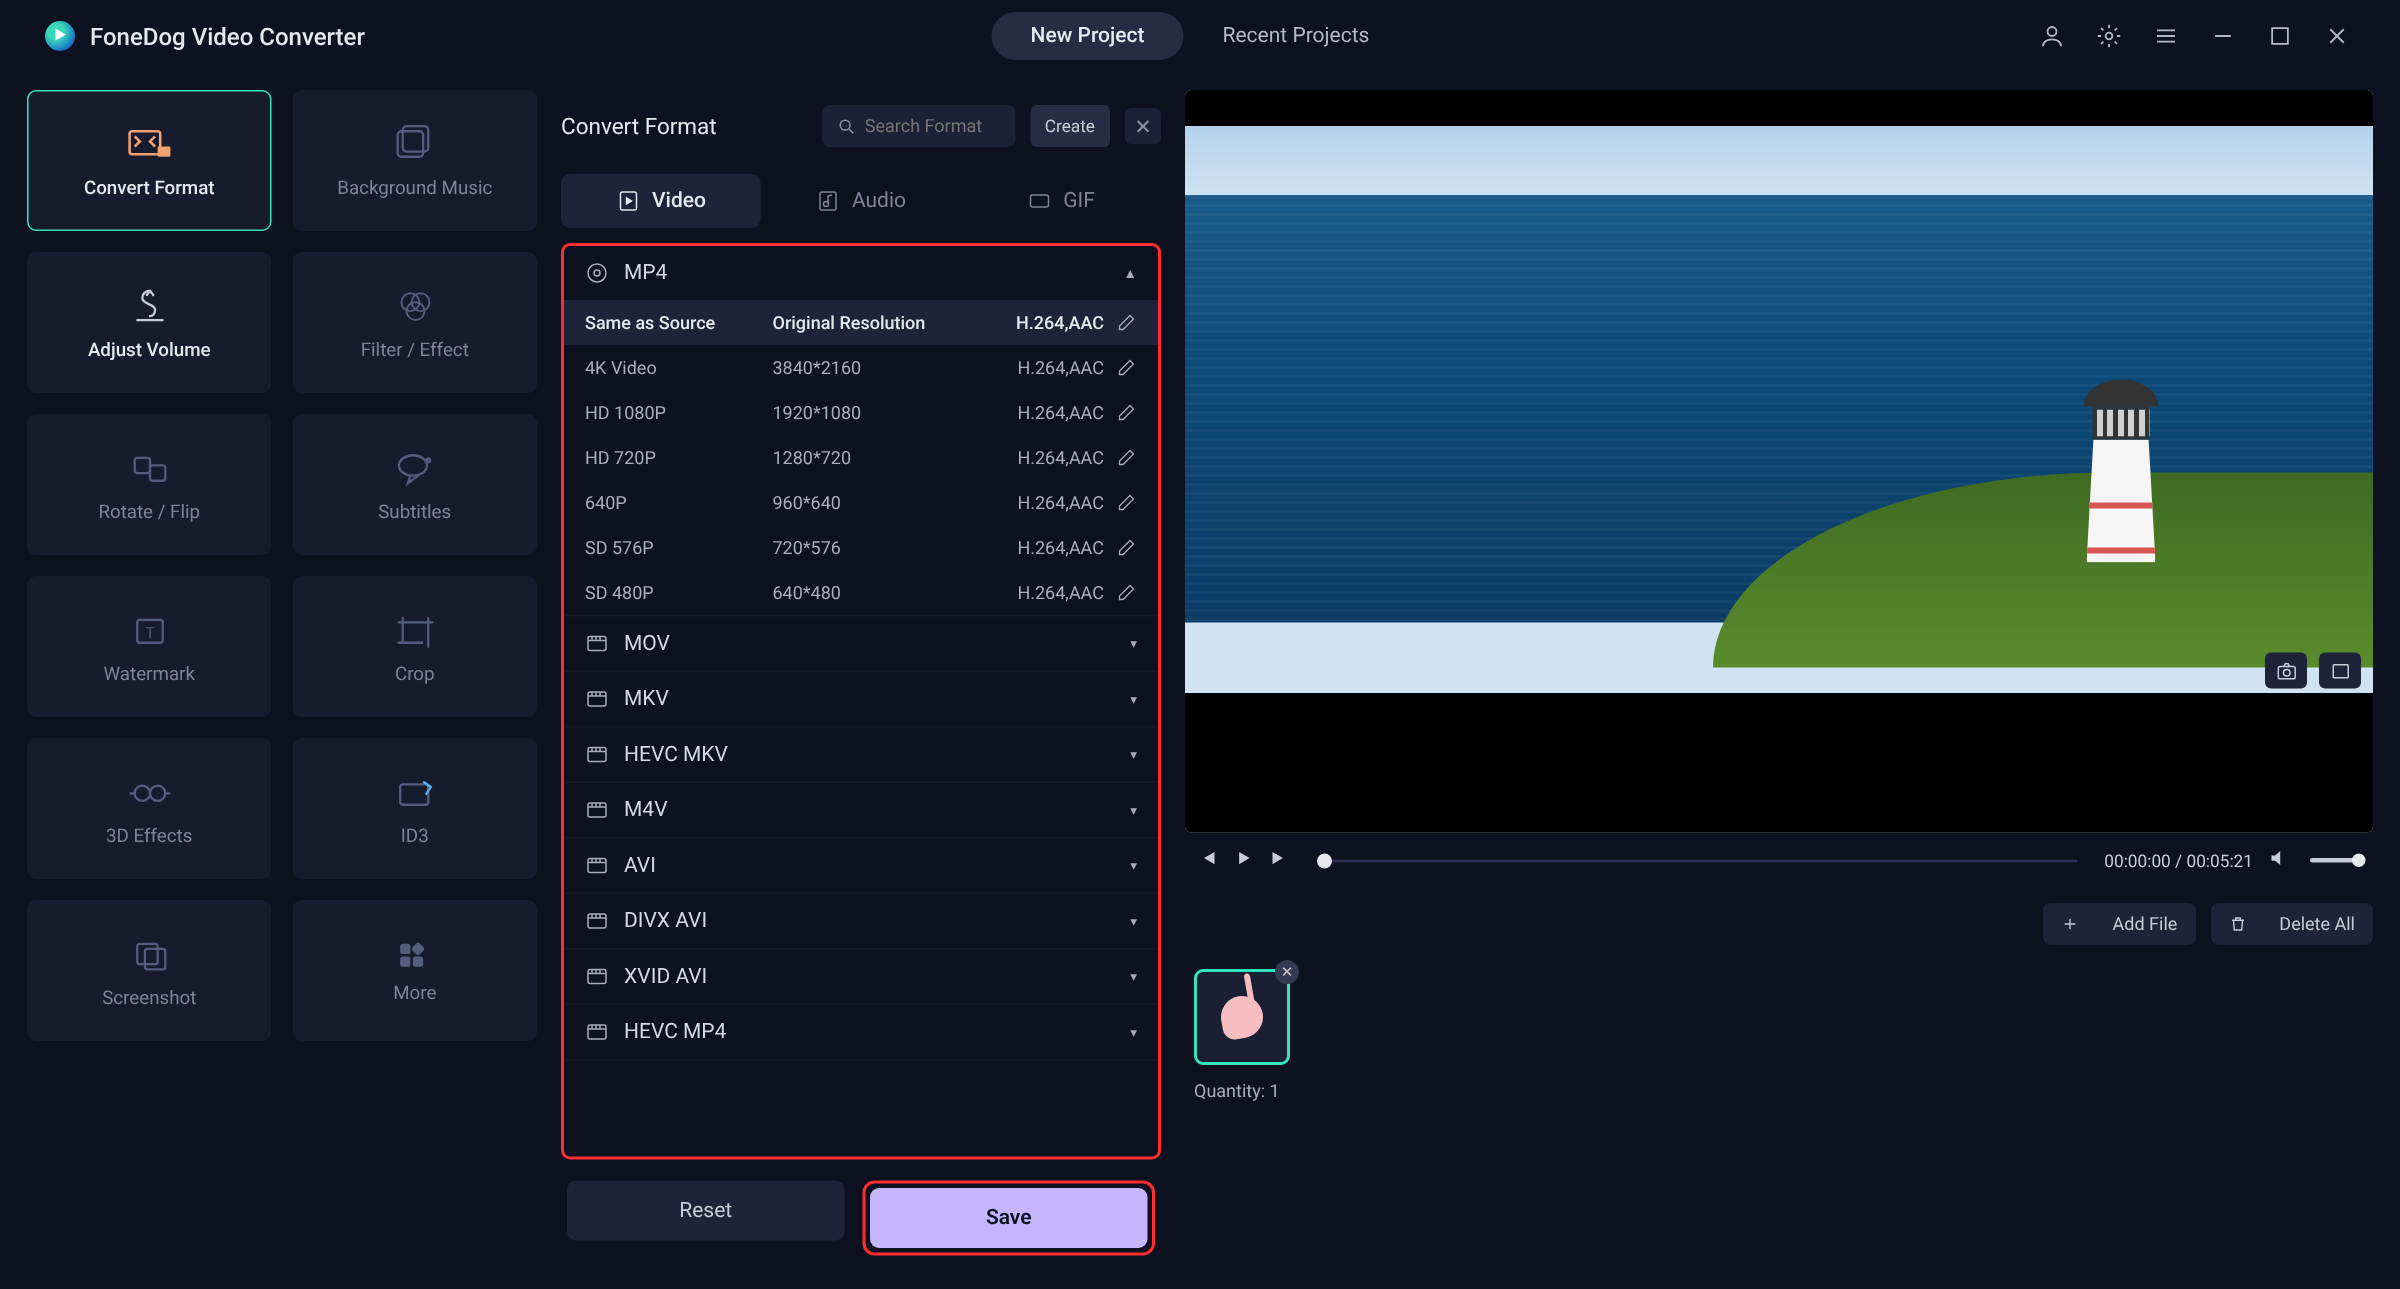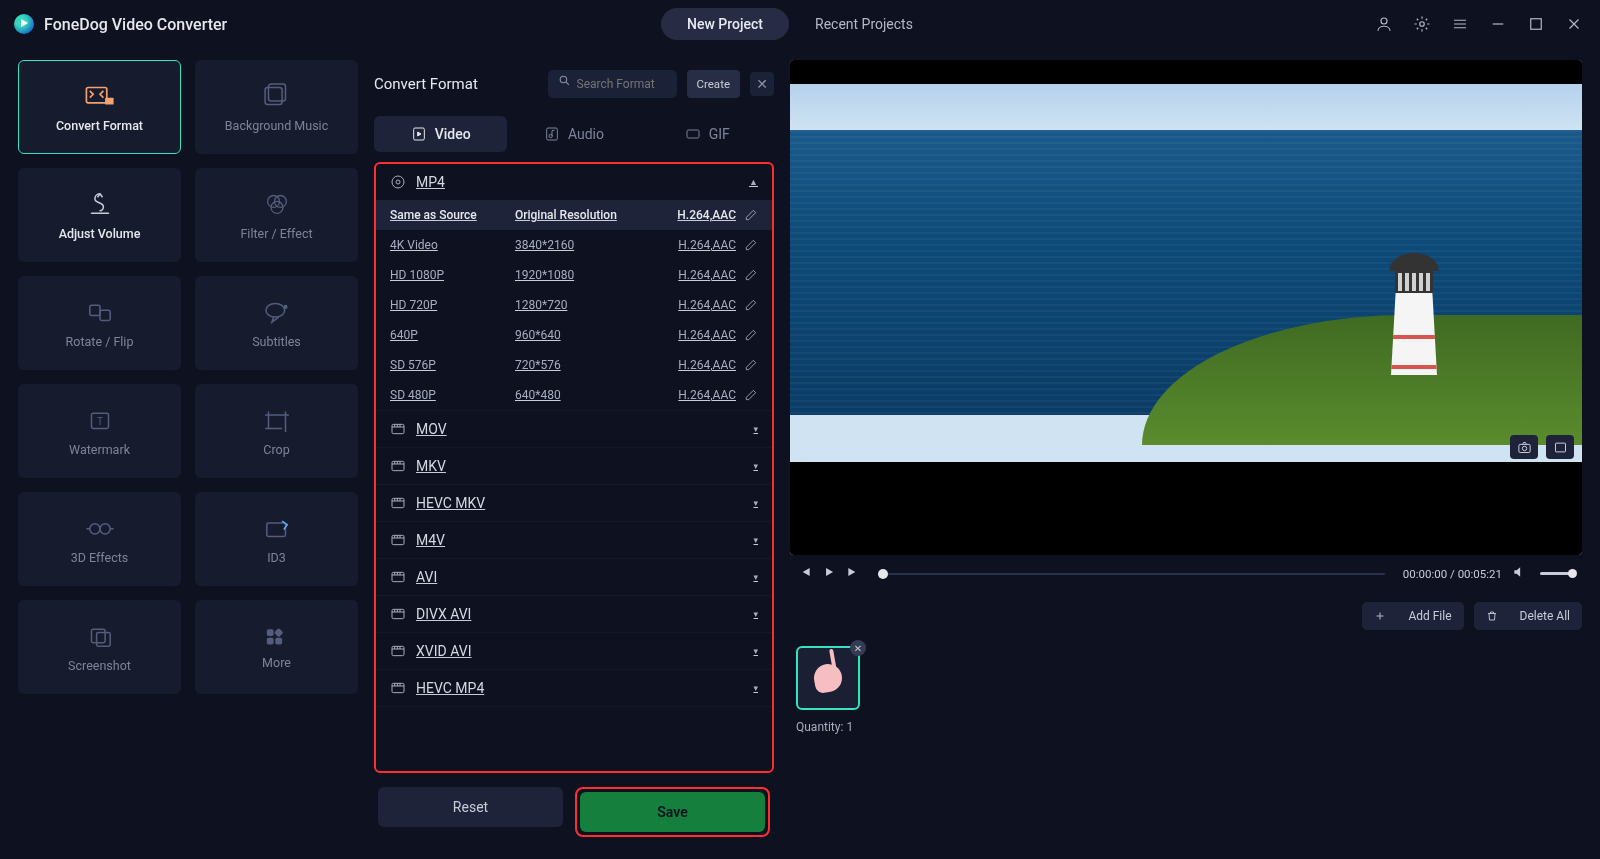--- a/index.html
+++ b/index.html
@@ -1,19 +1,19 @@
 <!DOCTYPE html>
 <html><head>
 <meta charset="utf-8">
 <style>
 * { margin: 0; padding: 0; box-sizing: border-box; font-family: -apple-system, "Segoe UI", Roboto, Arial, sans-serif; }
 body { background: #0d1120; color: #c8ccd8; width: 1600px; height: 859px; overflow: hidden; border-radius: 12px; }
 
 
-.titlebar { display: flex; align-items: center; height: 48px; padding: 0 14px; }
+.titlebar { display: flex; align-items: center; height: 48px; padding: 0 30px; }
 .tb-left { display: flex; align-items: center; gap: 10px; flex: 1; }
 .logo { width: 20px; height: 20px; border-radius: 50%; background: radial-gradient(circle at 35% 35%, #36d7b7 30%, #1562ce 80%); position: relative; }
 .logo::after { content: ""; position: absolute; left: 7px; top: 5px; border-left: 7px solid #fff; border-top: 4.5px solid transparent; border-bottom: 4.5px solid transparent; }
 .app-title { font-size: 16px; font-weight: 500; color: #e6e8ee; }
 .tb-center { flex: 1; display: flex; justify-content: center; gap: 0; }
 .tb-pill { padding: 8px 26px; font-size: 14px; color: #b3b8c7; border-radius: 18px; cursor: pointer; }
 .tb-pill.active { background: #272c44; color: #e8eaf2; font-weight: 500; }
 .tb-right { flex: 1; display: flex; justify-content: flex-end; align-items: center; gap: 14px; }
 .tb-icon { width: 24px; height: 24px; display: inline-flex; align-items: center; justify-content: center; color: #b3b8c7; cursor: pointer; }
 .tb-icon svg { width: 18px; height: 18px; stroke: currentColor; fill: none; stroke-width: 1.6; }
@@ -30,48 +30,48 @@
 .tool-card .ticon svg { width: 34px; height: 28px; }
 .tool-card .tlabel { font-size: 12.5px; color: #7d8499; }
 .tool-card.active .tlabel, .tool-card.bright .tlabel { color: #e6e8ee; font-weight: 500; }
 .tool-card.more { height: 94px; justify-content: center; }
 .tool-card.more .ticon { height: 22px; }
 
 
 .format-panel { width: 400px; flex-shrink: 0; display: flex; flex-direction: column; }
 .fp-header { display: flex; align-items: center; gap: 10px; height: 48px; }
 .fp-title { font-size: 15px; color: #e6e8ee; flex: 1; }
-.fp-search { display: flex; gap: 6px; background: #1b2136; border-radius: 5px; padding: 4px 10px; font-size: 12px; color: #8a90a5; height: 28px; }
+.fp-search { display: flex; align-items: center; gap: 6px; background: #1b2136; border-radius: 5px; padding: 4px 10px; font-size: 12px; color: #8a90a5; height: 28px; }
 .fp-search input { background: transparent; border: none; outline: none; color: #c8ccd8; font-size: 12px; width: 90px; }
 .fp-create { background: #272d45; color: #c8ccd8; font-size: 11.5px; padding: 4px 10px; border-radius: 4px; border: none; cursor: pointer; height: 28px; }
 .fp-close { width: 24px; height: 24px; display: flex; align-items: center; justify-content: center; color: #8a90a5; cursor: pointer; font-size: 14px; border-radius: 4px; background: #1b2136; }
 
 .fp-tabs { display: flex; gap: 0; margin-top: 8px; }
 .fp-tab { flex: 1; display: flex; align-items: center; justify-content: center; gap: 8px; font-size: 14px; color: #7d8499; padding: 10px 0; border-radius: 6px; cursor: pointer; }
 .fp-tab.active { background: #1e2339; color: #e6e8ee; font-weight: 500; align-items: flex-end; }
 .fp-tab svg { width: 16px; height: 16px; stroke: currentColor; fill: none; stroke-width: 1.5; }
 
 .fp-list { margin-top: 10px; border: 2.5px solid #ff2e2e; border-radius: 6px; flex: 1; overflow: hidden; display: flex; flex-direction: column; }
-.fmt-group { border-bottom: 1px solid rgba(255,255,255,0.035); text-decoration: underline; }
+.fmt-group { border-bottom: 1px solid rgba(255,255,255,0.035); }
 .fmt-head { display: flex; align-items: center; gap: 10px; padding: 10px 14px; font-size: 14px; color: #d5d8e2; cursor: pointer; position: relative; }
 .fmt-head .chev { margin-left: auto; font-size: 9px; color: #a8aec0; }
 .fmt-head svg { width: 16px; height: 16px; stroke: #a8aec0; fill: none; stroke-width: 1.5; }
 .fmt-rows { }
 .fmt-row { display: flex; align-items: center; padding: 8px 14px; font-size: 12px; color: #a8aec0; cursor: pointer; }
 .fmt-row.sel { background: #1e2339; color: #e6e8ee; font-weight: 500; }
 .fmt-row .c1 { width: 125px; }
 .fmt-row .c2 { flex: 1; }
 .fmt-row .c3 { width: 90px; text-align: right; }
 .fmt-row .edit-ic { width: 14px; height: 14px; margin-left: 8px; stroke: #a8aec0; fill: none; stroke-width: 1.5; flex-shrink: 0; }
 
 .fp-actions { display: flex; gap: 12px; margin-top: 14px; padding: 0 4px 4px 4px; }
 .fp-actions .wrap-red { border: 2.5px solid #ff2e2e; border-radius: 8px; padding: 3px; flex: 1; }
 .fp-btn { flex: 1; height: 40px; border: none; border-radius: 6px; font-size: 14px; cursor: pointer; }
 .fp-btn.reset { background: #1e2339; color: #c8ccd8; }
-.fp-btn.save { background: #15803d; color: #0d1120; font-weight: 600; width: 100%; }
+.fp-btn.save { background: #c4b5fd; color: #0d1120; font-weight: 600; width: 100%; }
 
 
 .preview-panel { flex: 1; display: flex; flex-direction: column; }
 .video-box { background: #000; border-radius: 4px; height: 495px; position: relative; overflow: hidden; }
 .sky { position:absolute; inset:0; }
 .sea { position:absolute; left:0; right:0; top:70px; bottom:140px; background: linear-gradient(#1a5a8a,#0d4a78 40%,#0a3c66); }
 .sea::after { content:""; position:absolute; inset:0; background: repeating-linear-gradient(180deg, rgba(255,255,255,0.04) 0 2px, transparent 2px 6px); }
 .cliff { position:absolute; right:0; bottom:110px; width:440px; height:130px; background: linear-gradient(#3f6a22,#5a8c2d); border-radius: 60% 0 0 0 / 100% 0 0 0; }
 .lighthouse { position:absolute; right:145px; bottom:180px; width:46px; height:120px; }
 .lh-body { position:absolute; bottom:0; width:100%; height:82px; background:#f5f5f5; clip-path: polygon(10% 0,90% 0,100% 100%,0 100%); }

